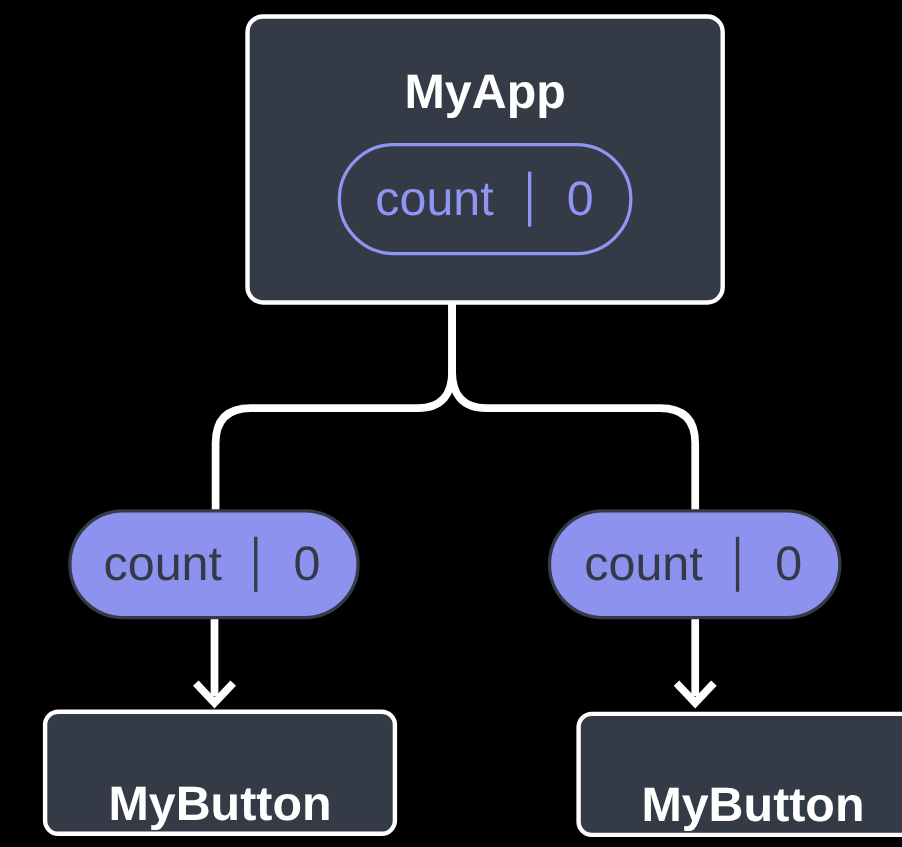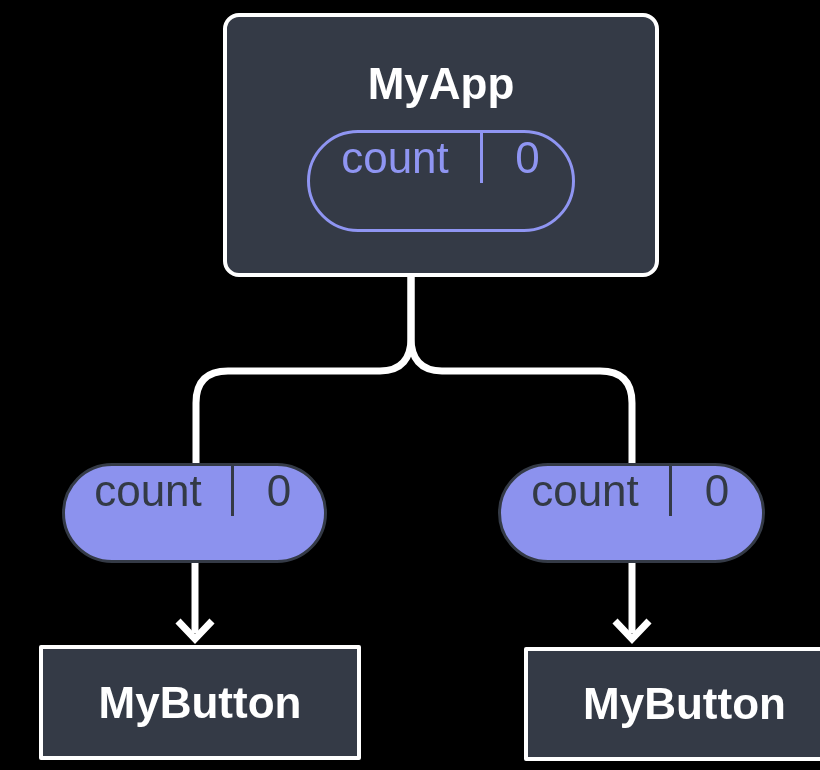--- a/index.html
+++ b/index.html
@@ -49,35 +49,36 @@
   }
   .node-title {
     color: var(--card_text, #fff);
     font-size: 44px;
     font-weight: 700;
     line-height: 52px;
     margin-bottom: 20px;
     white-space: nowrap;
   }
   .node-leaf {
-    border-radius: 2px;
+    border-radius: 14px;
+    justify-content: flex-end;
   }
   .leaf-label {
     color: var(--card_text, #fff);
     font-size: 44px;
     font-weight: 700;
     white-space: nowrap;
   }
   .node-leaf-left  { left: 8px;   top: 645px; width: 322px; height: 115px; }
   .node-leaf-right { left: 493px; top: 647px; width: 321px; height: 114px; }
 
   .pill {
     box-sizing: border-box;
     display: flex;
-    align-items: flex-start;
+    align-items: center;
     overflow: hidden;
   }
   .pill-cell {
     display: flex;
     align-items: center;
     justify-content: center;
     font-size: 44px;
     font-weight: 400;
     white-space: nowrap;
   }

